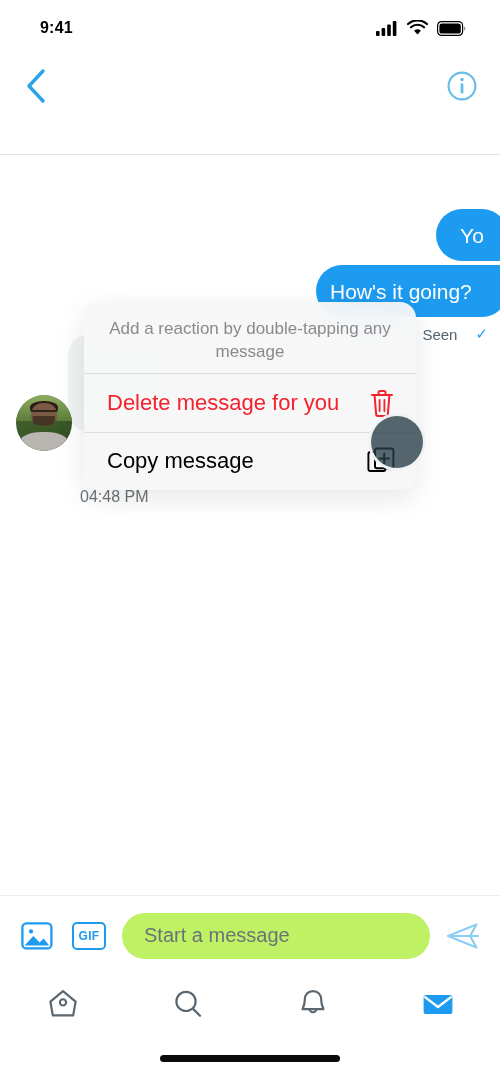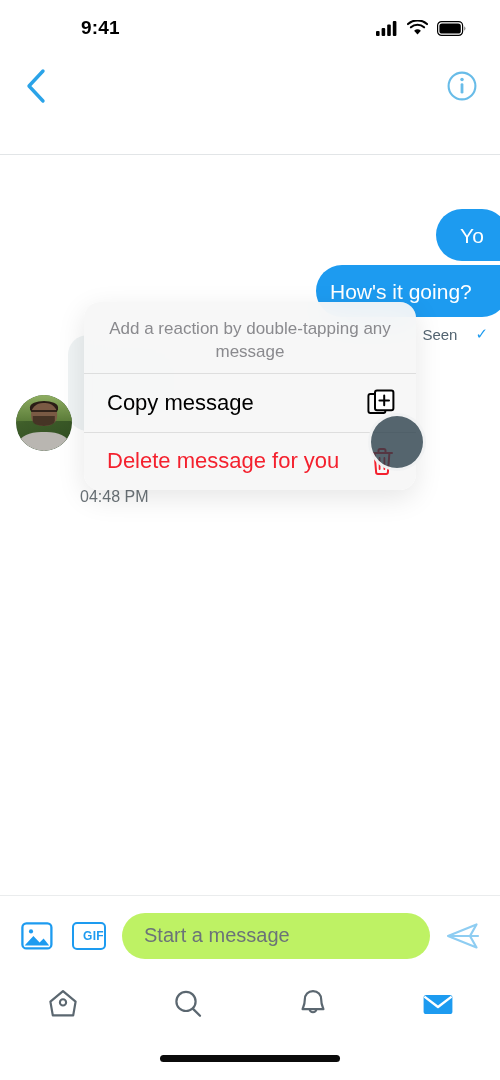--- a/index.html
+++ b/index.html
@@ -12,21 +12,21 @@
     -webkit-font-smoothing:antialiased;
   }
 
   
   .statusbar{
     height:56px; width:100%;
     display:flex; align-items:center; justify-content:space-between;
     padding:0 34px 0 40px;
     position:relative; z-index:5;
   }
-  .status-time{ font-size:19px; font-weight:bold; color:#000; letter-spacing:0.2px;margin-left:41px; }
+  .status-time{ font-size:16px; font-weight:bold; color:#000; letter-spacing:0.2px; }
   .status-icons{ display:flex; align-items:center; gap:9px; }
 
   
   .navbar{
     height:99px; width:100%;
     position:relative;
     border-bottom:1px solid #e2e5e7;
     z-index:5; background:#fff;
   }
   .back-btn{
@@ -165,21 +165,21 @@
   .msg-input{
     flex:1 1 auto; height:46px;
     background:#bef264; border-radius:23px;
     display:flex; align-items:center;
     padding:0 22px;
     font-size:20px; color:#6b7378;
     cursor:text;
   }
   .gif-box{
     width:34px; height:28px; border:2px solid #1d9bf0; border-radius:5px;
-    display:flex; align-items:center; justify-content:flex-end;
+    display:flex; align-items:center; justify-content:center;
     font-size:12px; font-weight:bold; color:#1d9bf0; letter-spacing:0.3px;
   }
 
   
   .tabbar{
     position:absolute; left:0; right:0; bottom:48px;
     height:57px;
     display:flex; align-items:center; justify-content:space-around;
     background:#fff; z-index:5;
   }
@@ -255,38 +255,38 @@
         <div class="beard"></div>
         <div class="body"></div>
     </div>
   </div>
 
   <div class="timestamp">04:48 PM</div>
 
   <div class="menu">
     <div class="menu-header">Add a reaction by double-tapping any message</div>
 
-    <div class="menu-item normal">
-      <span>Copy message</span>
-      <svg width="30" height="30" viewBox="0 0 30 30">
-        <rect x="2.4" y="6" width="17" height="19" rx="2" stroke="#000" stroke-width="1.9" fill="none"></rect>
-        <rect x="9" y="2.6" width="18.4" height="19.6" rx="2" stroke="#000" stroke-width="2" fill="#fff"></rect>
-        <path d="M18.2 7.6 v9.6 M13.4 12.4 h9.6" stroke="#000" stroke-width="2" stroke-linecap="round"></path>
-      </svg>
-    </div>
-
     <div class="menu-item destructive">
       <span>Delete message for you</span>
       <svg width="28" height="30" viewBox="0 0 28 30">
         <path d="M4 7 h20" stroke="#f4212e" stroke-width="2" stroke-linecap="round"></path>
         <path d="M10.5 7 V4.6 a1.6 1.6 0 0 1 1.6-1.6h3.8 a1.6 1.6 0 0 1 1.6 1.6V7" stroke="#f4212e" stroke-width="2" fill="none" stroke-linejoin="round"></path>
         <path d="M6.6 7.4 L8.1 26.2 a1.8 1.8 0 0 0 1.8 1.7h8.2 a1.8 1.8 0 0 0 1.8-1.7L21.4 7.4" stroke="#f4212e" stroke-width="2" fill="none" stroke-linejoin="round"></path>
         <path d="M11.6 12 v11 M16.4 12 v11" stroke="#f4212e" stroke-width="1.8" stroke-linecap="round"></path>
       </svg>
     </div>
+
+    <div class="menu-item normal">
+      <span>Copy message</span>
+      <svg width="30" height="30" viewBox="0 0 30 30">
+        <rect x="2.4" y="6" width="17" height="19" rx="2" stroke="#000" stroke-width="1.9" fill="none"></rect>
+        <rect x="9" y="2.6" width="18.4" height="19.6" rx="2" stroke="#000" stroke-width="2" fill="#fff"></rect>
+        <path d="M18.2 7.6 v9.6 M13.4 12.4 h9.6" stroke="#000" stroke-width="2" stroke-linecap="round"></path>
+      </svg>
+    </div>
   </div>
 
   <div class="touch-dot"></div>
 </div>
 
 <div class="composer">
   <div class="icon-btn">
     <svg width="34" height="34" viewBox="0 0 34 34">
       <rect x="2.4" y="4.4" width="29" height="25" rx="4" stroke="#1d9bf0" stroke-width="2.3" fill="none"></rect>
       <circle cx="11" cy="12.4" r="2.1" fill="#1d9bf0"></circle>

